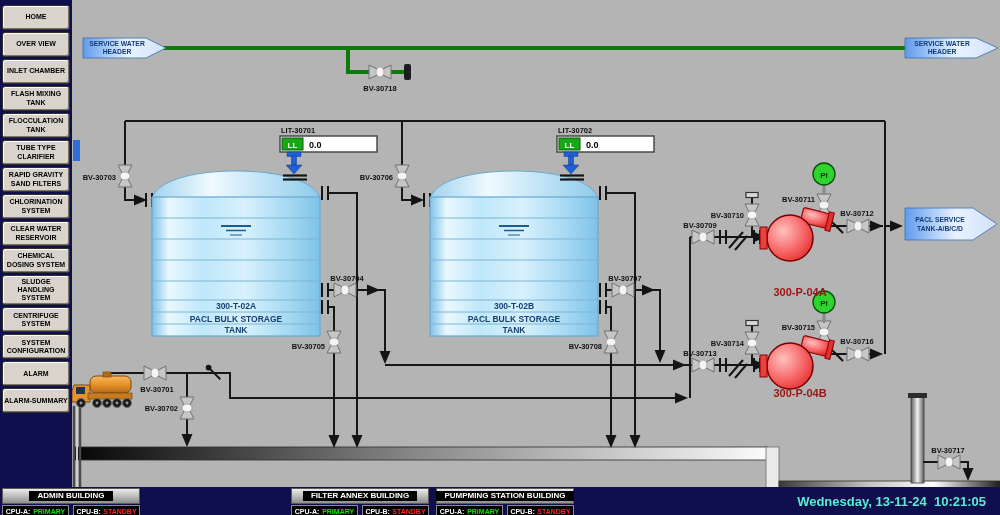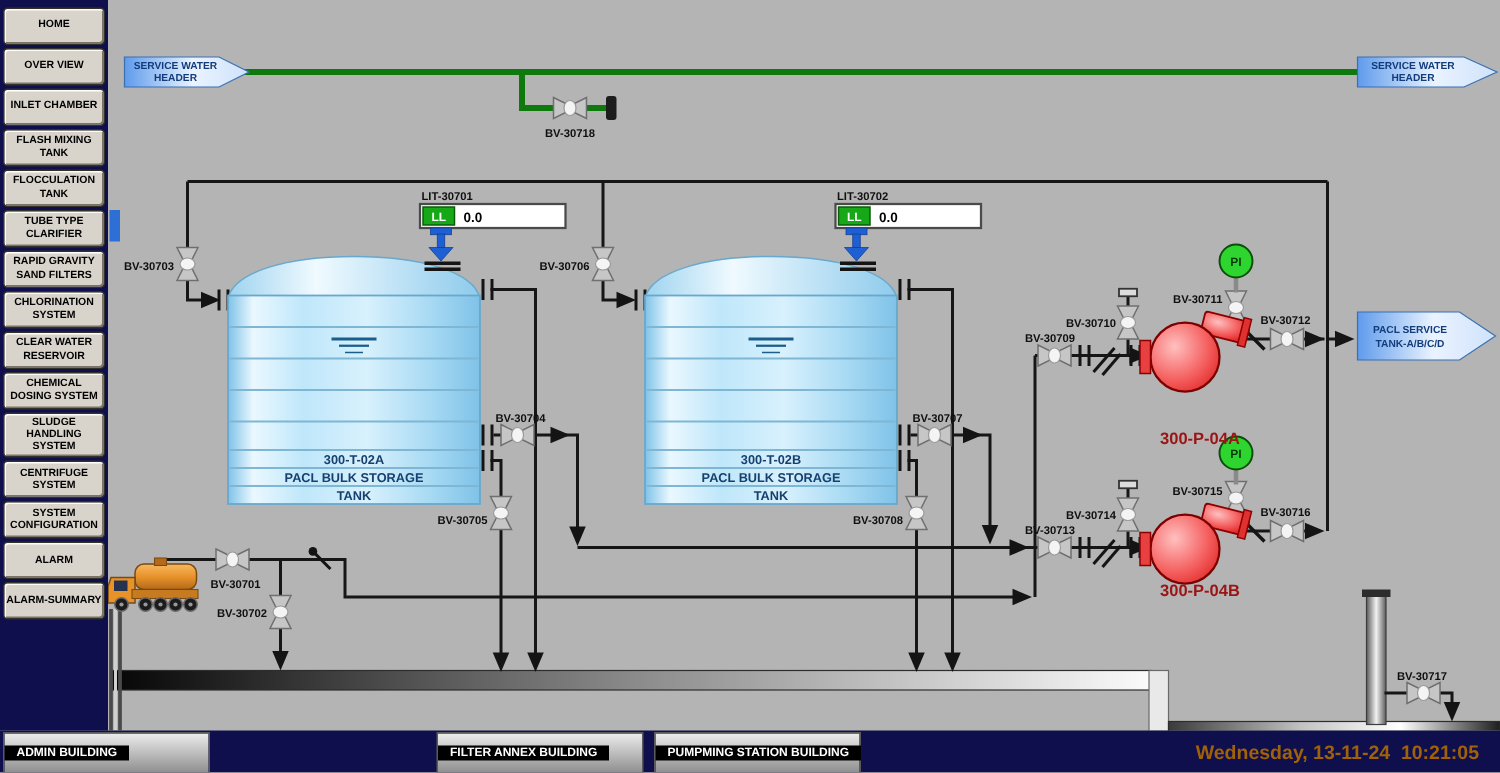--- a/index.html
+++ b/index.html
@@ -18,31 +18,31 @@
   .sidebar{position:absolute;left:0;top:0;width:72px;height:487px;background:#0f0f4d;
            padding-top:3px;box-sizing:border-box;}
   .sbtn{margin:2px 2px 2px 2px;min-height:19px;background:#d8d4cc;border:1px solid #33312c;
         border-radius:3px;box-shadow:inset 1px 1px 0 #fdfdf8,inset -1px -1px 0 #7a7468;
         color:#000;font-size:7px;font-weight:bold;display:flex;align-items:center;
         justify-content:center;text-align:center;line-height:1.15;padding:2px 1px;cursor:pointer;}
   .blue-tab{position:absolute;left:73px;top:140px;width:7px;height:21px;background:#2e6fd6;}
   
   .footer{position:absolute;left:0;top:487px;width:1000px;height:28px;background:#0f0f4d;}
   .bpanel{position:absolute;top:1px;width:138px;height:26px;}
-  .btitle-row{height:28px;background:linear-gradient(#ececec,#8f8f8f);border:1px solid #5a5a5a;
-              display:flex;justify-content:flex-start;align-items:center;box-sizing:border-box;}
+  .btitle-row{height:16px;background:linear-gradient(#ececec,#8f8f8f);border:1px solid #5a5a5a;
+              display:flex;justify-content:center;align-items:center;box-sizing:border-box;}
   .btitle{background:#000;color:#fff;font-size:8px;font-weight:bold;line-height:10px;
           padding:0 8px;white-space:nowrap;}
   .bstat-row{display:flex;gap:4px;margin-top:1px;height:12px;}
   .bstat{flex:1;background:#000;border:1px solid #8a8a8a;display:flex;align-items:center;
          justify-content:space-evenly;font-size:7px;font-weight:bold;box-sizing:border-box;}
   .cpu-lab{color:#fff;}
   .primary{color:#00e800;}
   .standby{color:#ff2a2a;}
-  .datetime{position:absolute;right:14px;top:7px;color:#a16207;font-size:13px;font-weight:bold;
+  .datetime{position:absolute;right:14px;top:7px;color:#5eead4;font-size:13px;font-weight:bold;
             white-space:pre;}
 </style>
 </head>
 <body>
 
 <div class="main">
 
 <svg width="1000" height="487" viewBox="0 0 1000 487">
   <defs>
     <linearGradient id="gTank" x1="0" y1="0" x2="1" y2="0">

